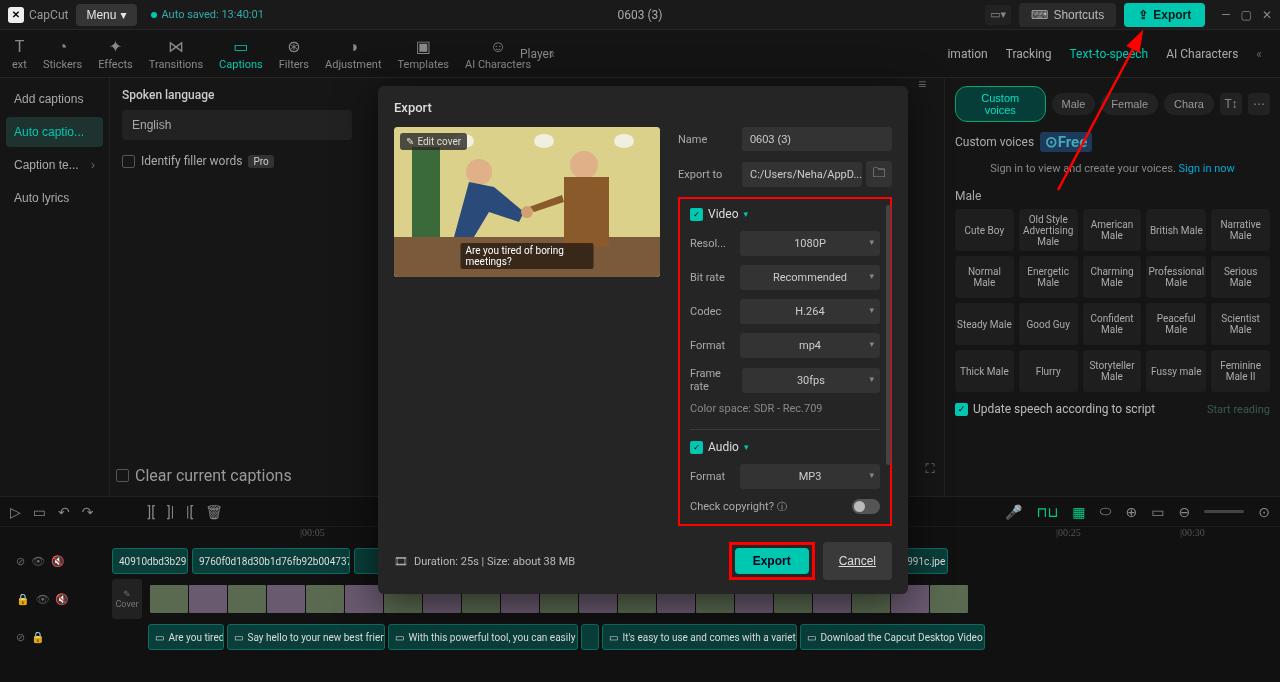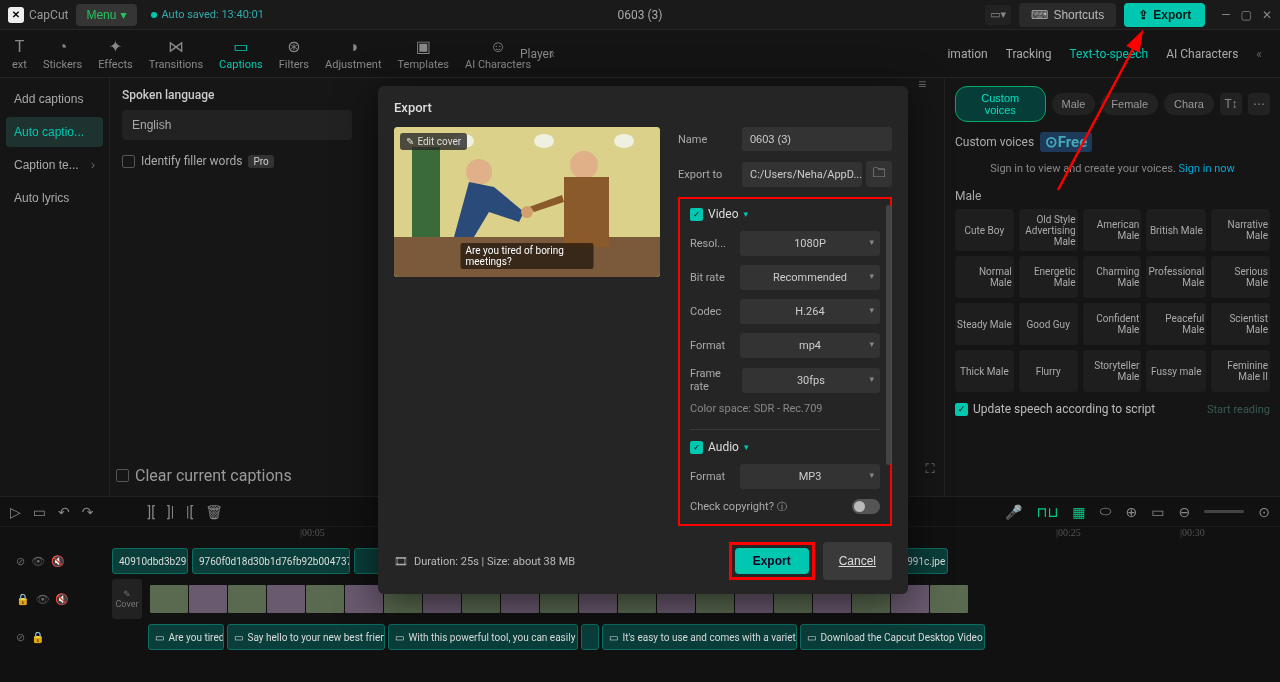--- a/index.html
+++ b/index.html
@@ -22,21 +22,21 @@
   align-items: center;
   padding: 0 8px;
   border-bottom: 1px solid #252525;
 }
 .logo { display: flex; align-items: center; gap: 5px; }
 .logo-icon {
   width: 16px; height: 16px; background: #eee; border-radius: 3px;
   display: flex; align-items: center; justify-content: center; color: #000; font-size: 10px; font-weight: bold;
 }
 .menu-btn {
-  background: #353535; color: #22c55e; border: none; padding: 4px 10px;
+  background: #353535; color: #e5e5e5; border: none; padding: 4px 10px;
   border-radius: 4px; margin-left: 8px; font-size: 12px; display: flex; align-items: center; gap: 4px;
 }
 .autosave { display: flex; align-items: center; gap: 5px; margin-left: 14px; color: #3aa; font-size: 11px;}
 .autosave .dot { width: 6px; height: 6px; border-radius: 50%; background: #00c8b0; }
 .project-name { position: absolute; left: 50%; transform: translateX(-50%); color: #aaa; font-size: 12px; }
 .top-right { margin-left: auto; display: flex; align-items: center; gap: 8px; }
 .shortcuts-btn { background: #2a2a2a; border: none; color: #bbb; padding: 5px 12px; border-radius: 4px; display:flex; align-items:center; gap:5px; font-size:12px;}
 .export-topbtn { background: #00c8b0; border: none; color: #001a17; font-weight: 600; padding: 5px 14px; border-radius: 4px; display:flex; align-items:center; gap:5px; font-size:12px;}
 .winctrl { display: flex; gap: 10px; margin-left: 8px; color: #888; }
 
@@ -79,21 +79,21 @@
 .pill-icons { margin-left:auto; display:flex; gap:6px;}
 .pill-icons span { width:22px; height:22px; background:#222; border-radius:4px; display:flex; align-items:center; justify-content:center; color:#888; font-size:12px;}
 
 .custom-voices-row { display:flex; align-items:center; gap:6px; font-size:12px; color:#aaa; margin-bottom:10px;}
 .free-badge { background:#1d3a5a; color:#4ab; font-size:15px; padding:1px 5px; border-radius:3px;font-weight:bold;}
 .signin-row { text-align:center; font-size:11px; color:#888; margin-bottom:14px;}
 .signin-row a { color:#00a8d8; text-decoration:none;}
 
 .male-label { font-size:12px; color:#aaa; margin-bottom:6px;}
 .voice-grid { display:grid; grid-template-columns: repeat(5, 1fr); gap:5px; }
-.voice-cell { background:#1e1e1e; border-radius:4px; height:42px; display:flex; align-items:center; justify-content:center; text-align:right; font-size:10px; color:#aaa; padding:2px;}
+.voice-cell { background:#1e1e1e; border-radius:4px; height:42px; display:flex; align-items:center; justify-content:center; text-align:center; font-size:10px; color:#aaa; padding:2px;}
 
 .update-row { display:flex; align-items:center; justify-content:space-between; margin-top:10px; font-size:12px;}
 .update-row .chk { display:flex; align-items:center; gap:5px; color:#bbb;}
 .chkbox { width:13px; height:13px; background:#00c8b0; border-radius:2px; display:inline-flex; align-items:center; justify-content:center; color:#000; font-size:9px;}
 .start-reading { color:#3a5853; font-size:11px;}
 
 
 .timeline-area { height: calc(100% - 496px); background:#111; border-top:1px solid #222; }
 .tl-toolbar { height:30px; display:flex; align-items:center; padding:0 10px; gap:12px; border-bottom:1px solid #1d1d1d;}
 .tl-toolbar .tlbtn { color:#888; font-size:14px;}

